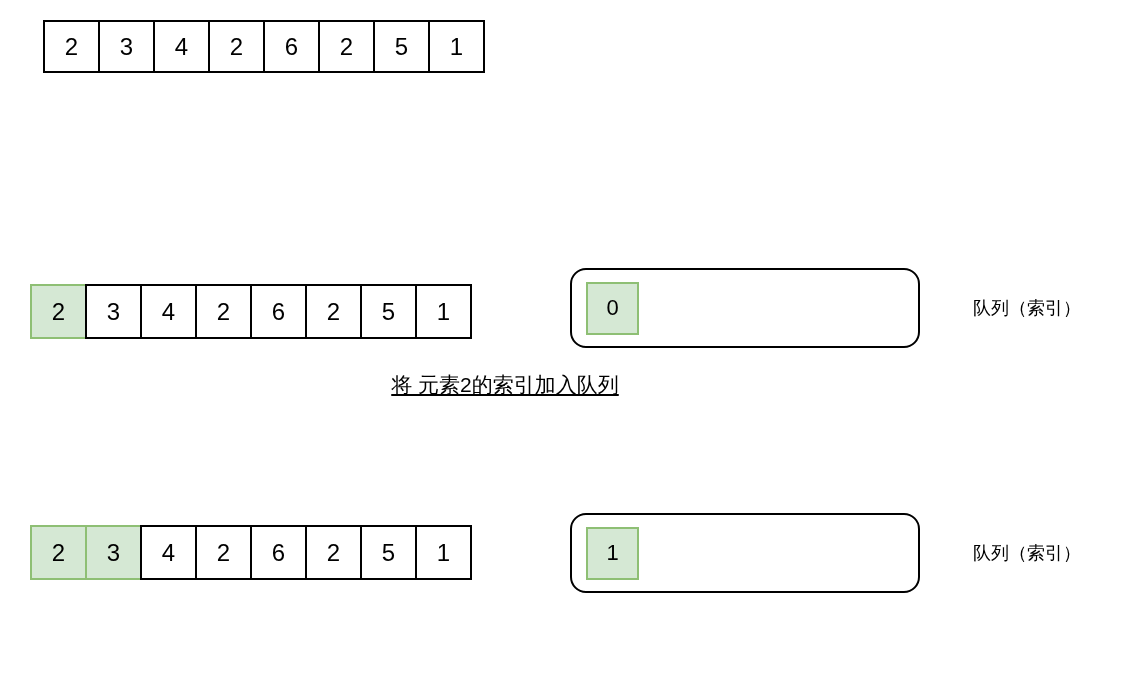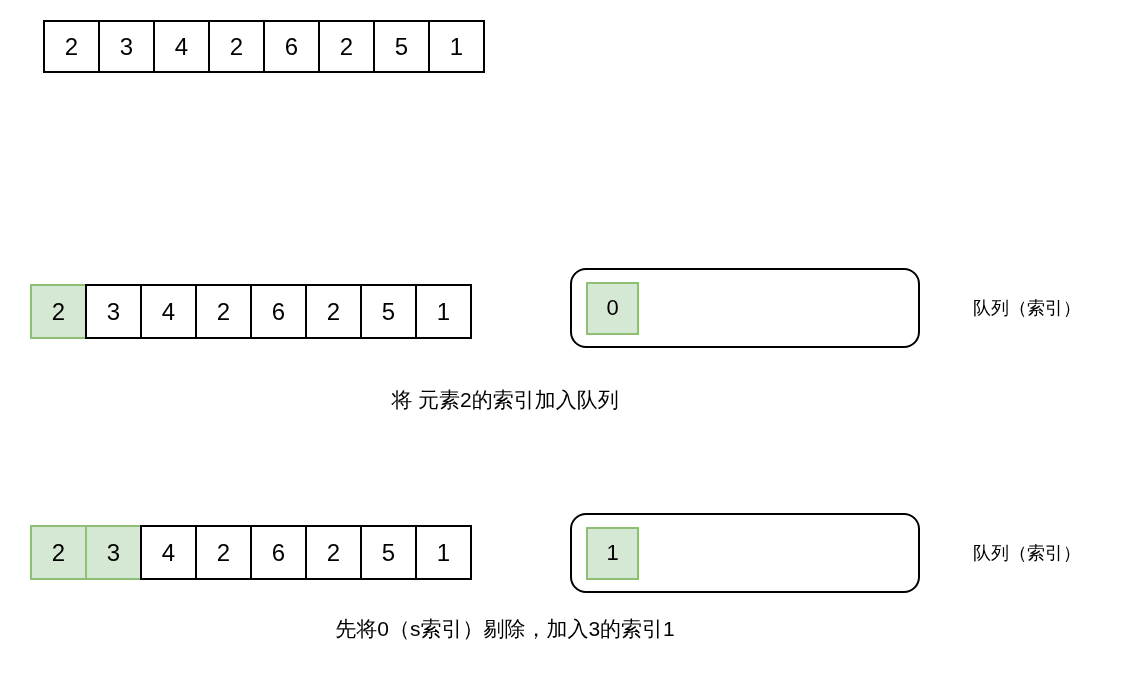--- a/index.html
+++ b/index.html
@@ -84,21 +84,21 @@
 
   .caption {
     position: absolute;
     left: 505px;
     transform: translateX(-50%);
     font-size: 21px;
     line-height: 24px;
     white-space: nowrap;
     text-align: center;
   }
-  .caption-step1 { top: 388px; }
+  .caption-step1 { top: 373px; text-decoration: underline; }
   .caption-step2 { top: 617px; }
 </style>
 </head>
 <body>
 
 <div class="canvas">
 
   <div class="array array-initial">
     <div class="cell">2</div>
     <div class="cell">3</div>
@@ -136,16 +136,15 @@
     <div class="cell">2</div>
     <div class="cell">5</div>
     <div class="cell">1</div>
   </div>
 
   <div class="queue queue-step2">
     <div class="qcell">1</div>
   </div>
   <div class="queue-label label-step2">队列（索引）</div>
   <div class="caption caption-step2">
-    <div>先将0（s索引）剔除，加入3的索引1</div>
   </div>
 
 </div>
 
 </body></html>

